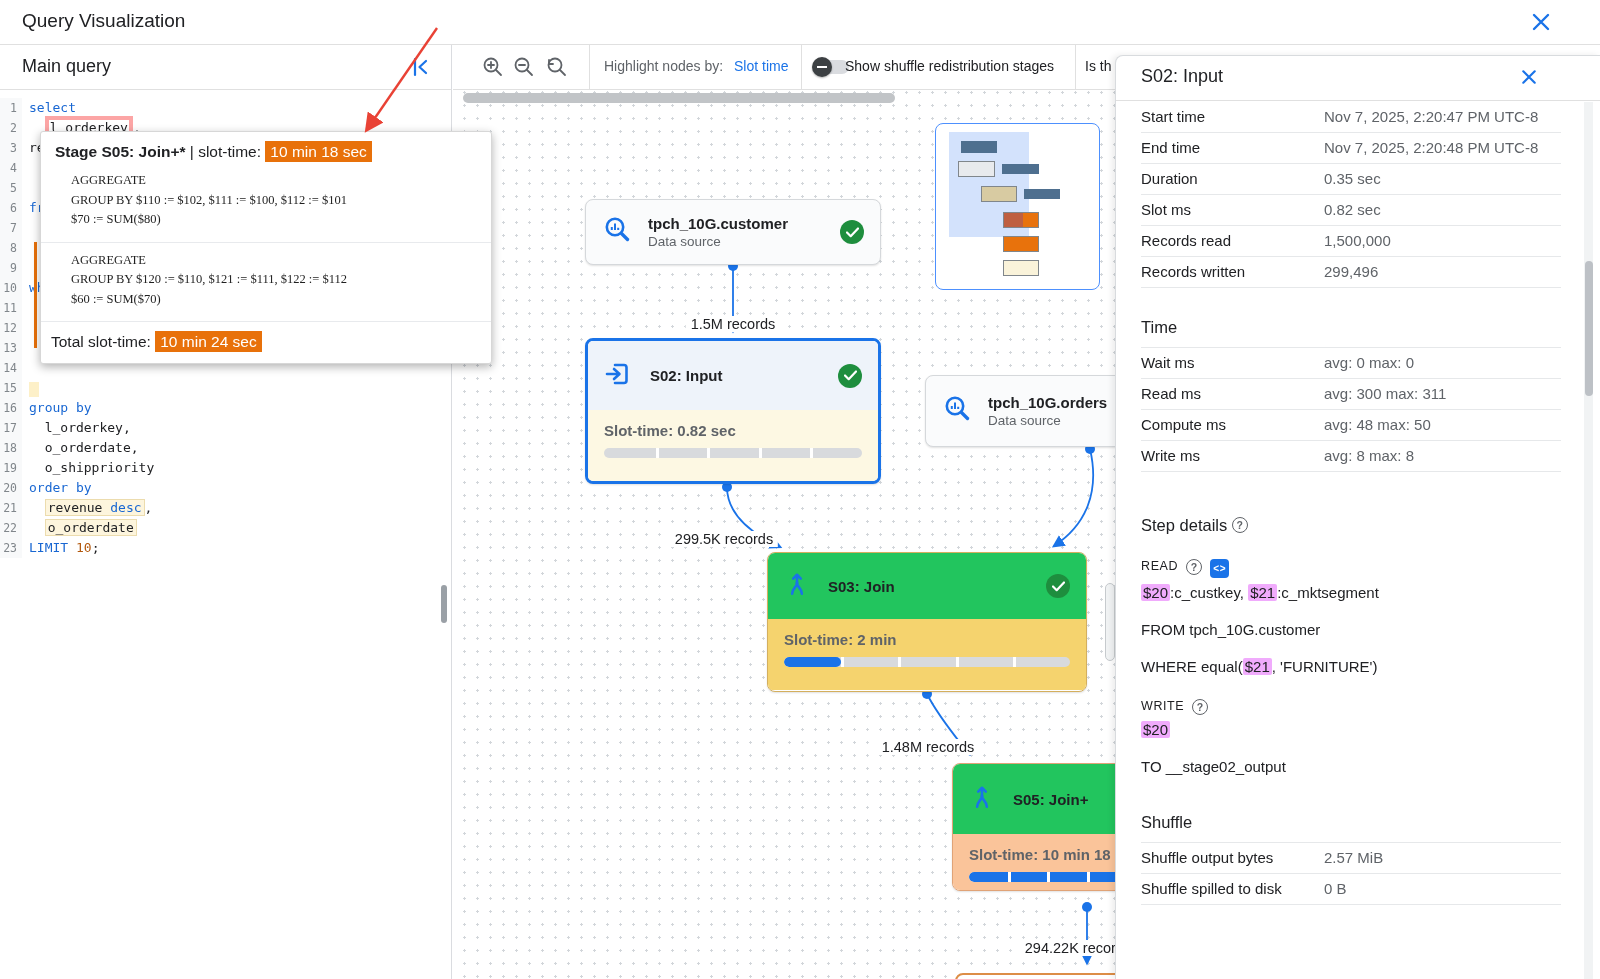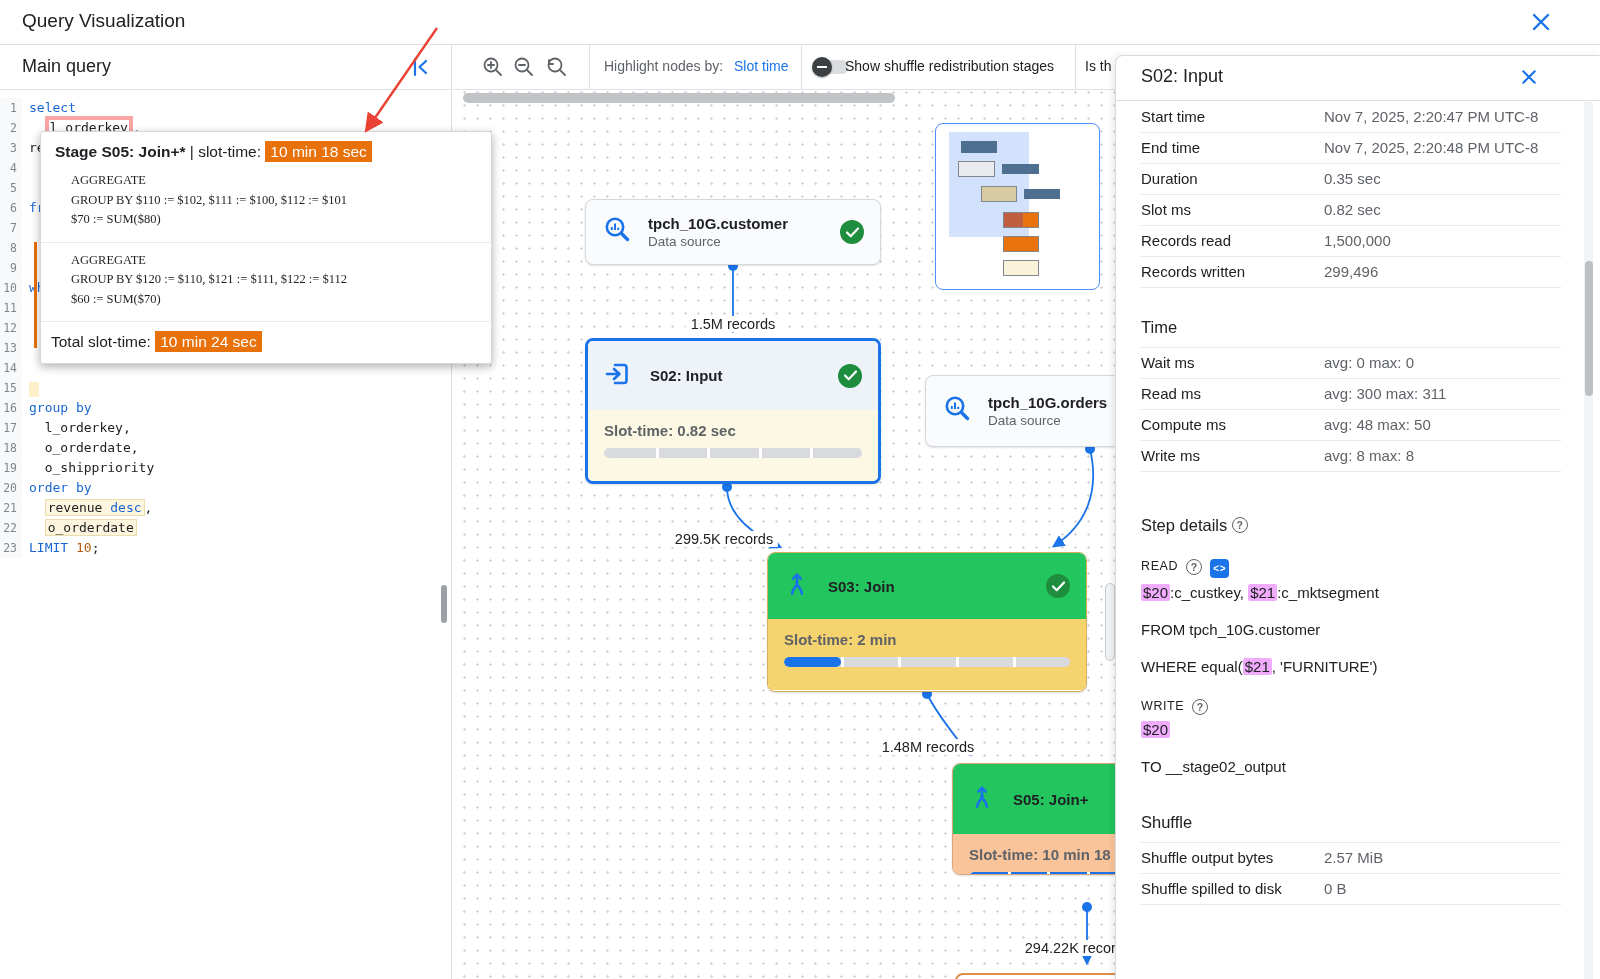--- a/index.html
+++ b/index.html
@@ -416,21 +416,21 @@
     <div class="pbar">
       <div class="pfill" style="width: 20%;"></div>
       <div class="psep" style="left:20%"></div>
         <div class="psep" style="left:40%"></div>
         <div class="psep" style="left:60%"></div>
         <div class="psep" style="left:80%"></div>
     </div>
   </div>
 </div>
 
-<div class="gnode" style="left:952px; top:763px; width:230px; height:112px; border:1.5px solid #e0a377;">
+<div class="gnode" style="left:952px; top:763px; width:230px; height:128px; border:1.5px solid #e0a377;">
   <div class="stage-head" style="height:70px;">
     <span>
       <svg width="26" height="26" viewBox="0 0 24 24" fill="none" stroke="#1a73e8" stroke-width="2.4" stroke-linecap="round" stroke-linejoin="round">
           <path d="M12 4 v7"></path>
           <path d="M8.5 7 L12 3.5 L15.5 7"></path>
           <path d="M12 11 C12 15 7.5 16 7.5 21"></path>
           <path d="M12 11 C12 15 16.5 16 16.5 21"></path>
         </svg>
     </span>
     <div class="txt">

